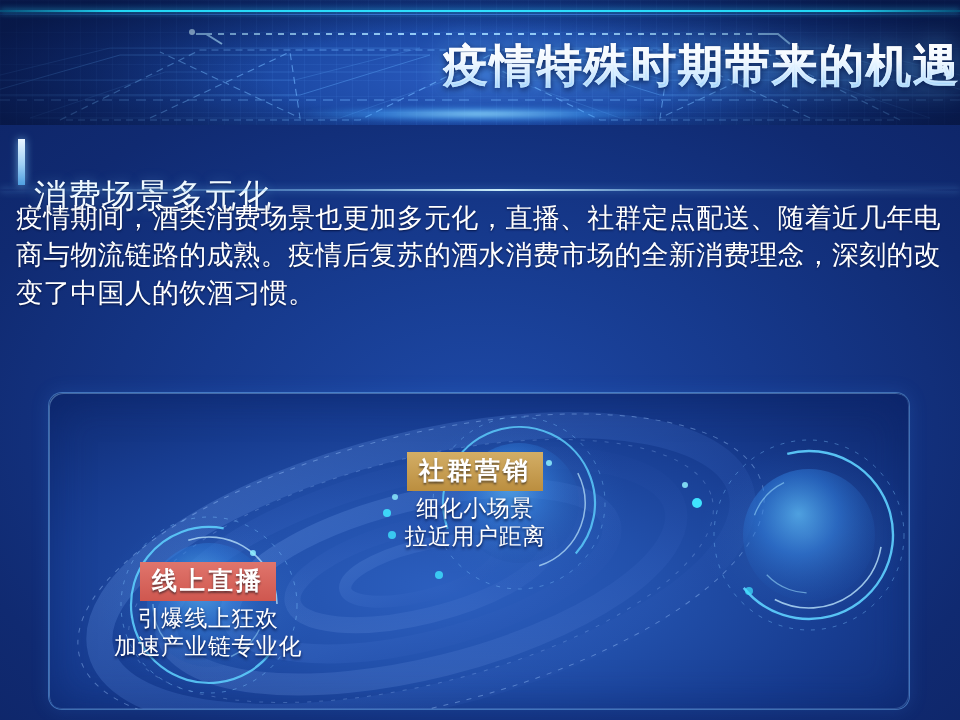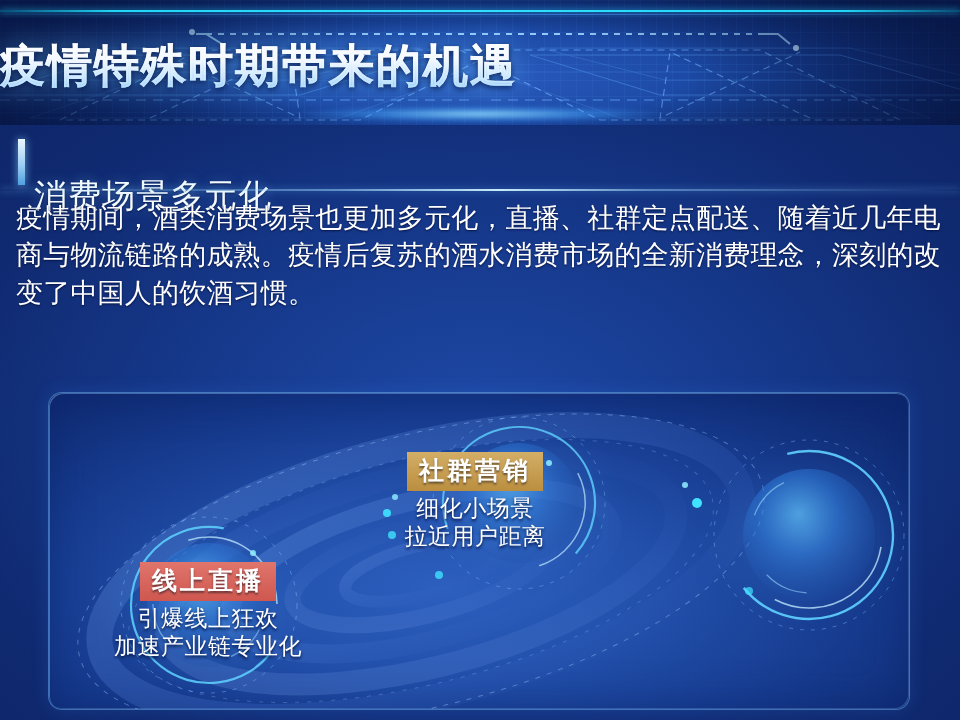--- a/index.html
+++ b/index.html
@@ -37,21 +37,21 @@
     box-shadow:0 0 6px rgba(45,215,255,.85);
   }
   .topline2{
     position:absolute; left:0; width:960px; height:1px; top:14px;
     background:linear-gradient(to right, rgba(40,110,220,.1), #3f7de0 40%, #3f7de0 60%, rgba(40,110,220,.1));
     opacity:.8;
   }
   .hdr-deco{ position:absolute; left:0; top:0; width:960px; height:125px; }
 
   .title-wrap{
-    position:absolute; left:0; top:36px; width:960px; text-align:left;
+    position:absolute; left:0; top:36px; width:960px; text-align:right;
   }
   .title{
     display:inline-block; position:relative;
     font-family:"DejaVu Sans","Liberation Sans",sans-serif;
     font-size:45px; font-weight:700; letter-spacing:2px;
     background:linear-gradient(to bottom,#ffffff 0%,#f2f9ff 38%,#bfe2ff 70%,#7cc2f8 100%);
     -webkit-background-clip:text; background-clip:text; color:transparent;
     -webkit-text-stroke:0.5px rgba(255,255,255,.25);
     filter:drop-shadow(0 2px 3px rgba(4,20,70,.85)) drop-shadow(0 0 14px rgba(110,200,255,.45));
   }

